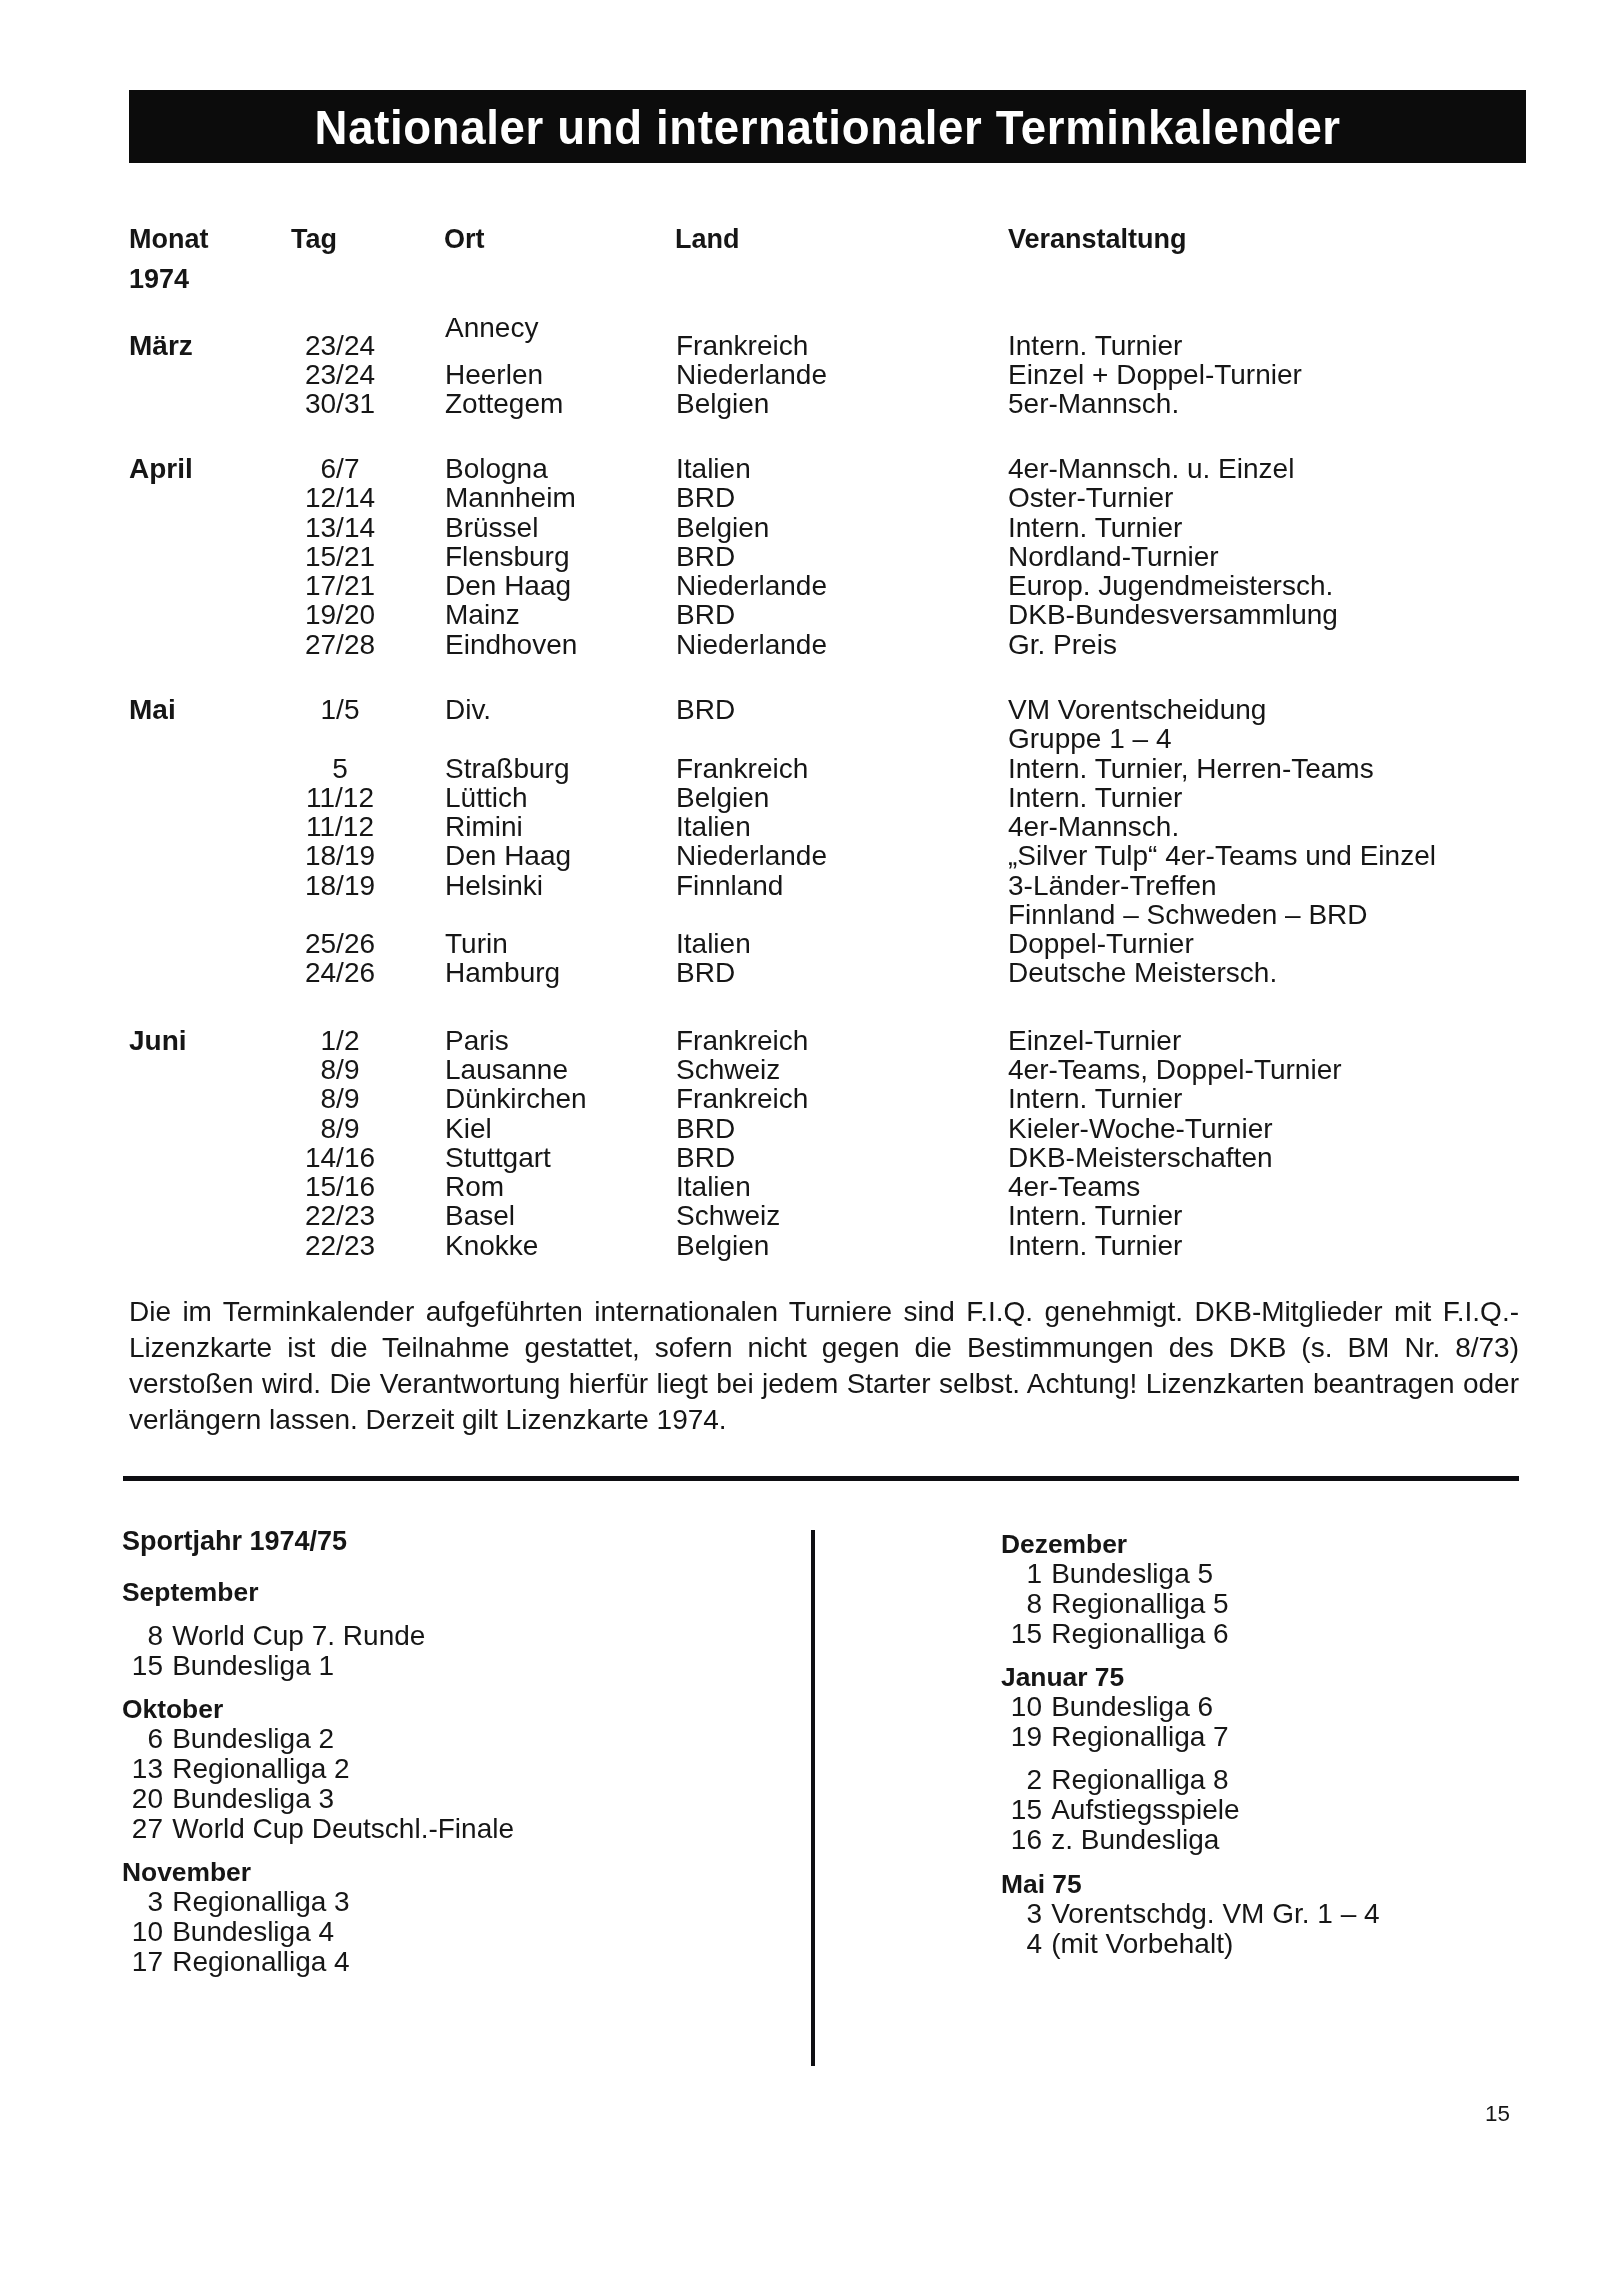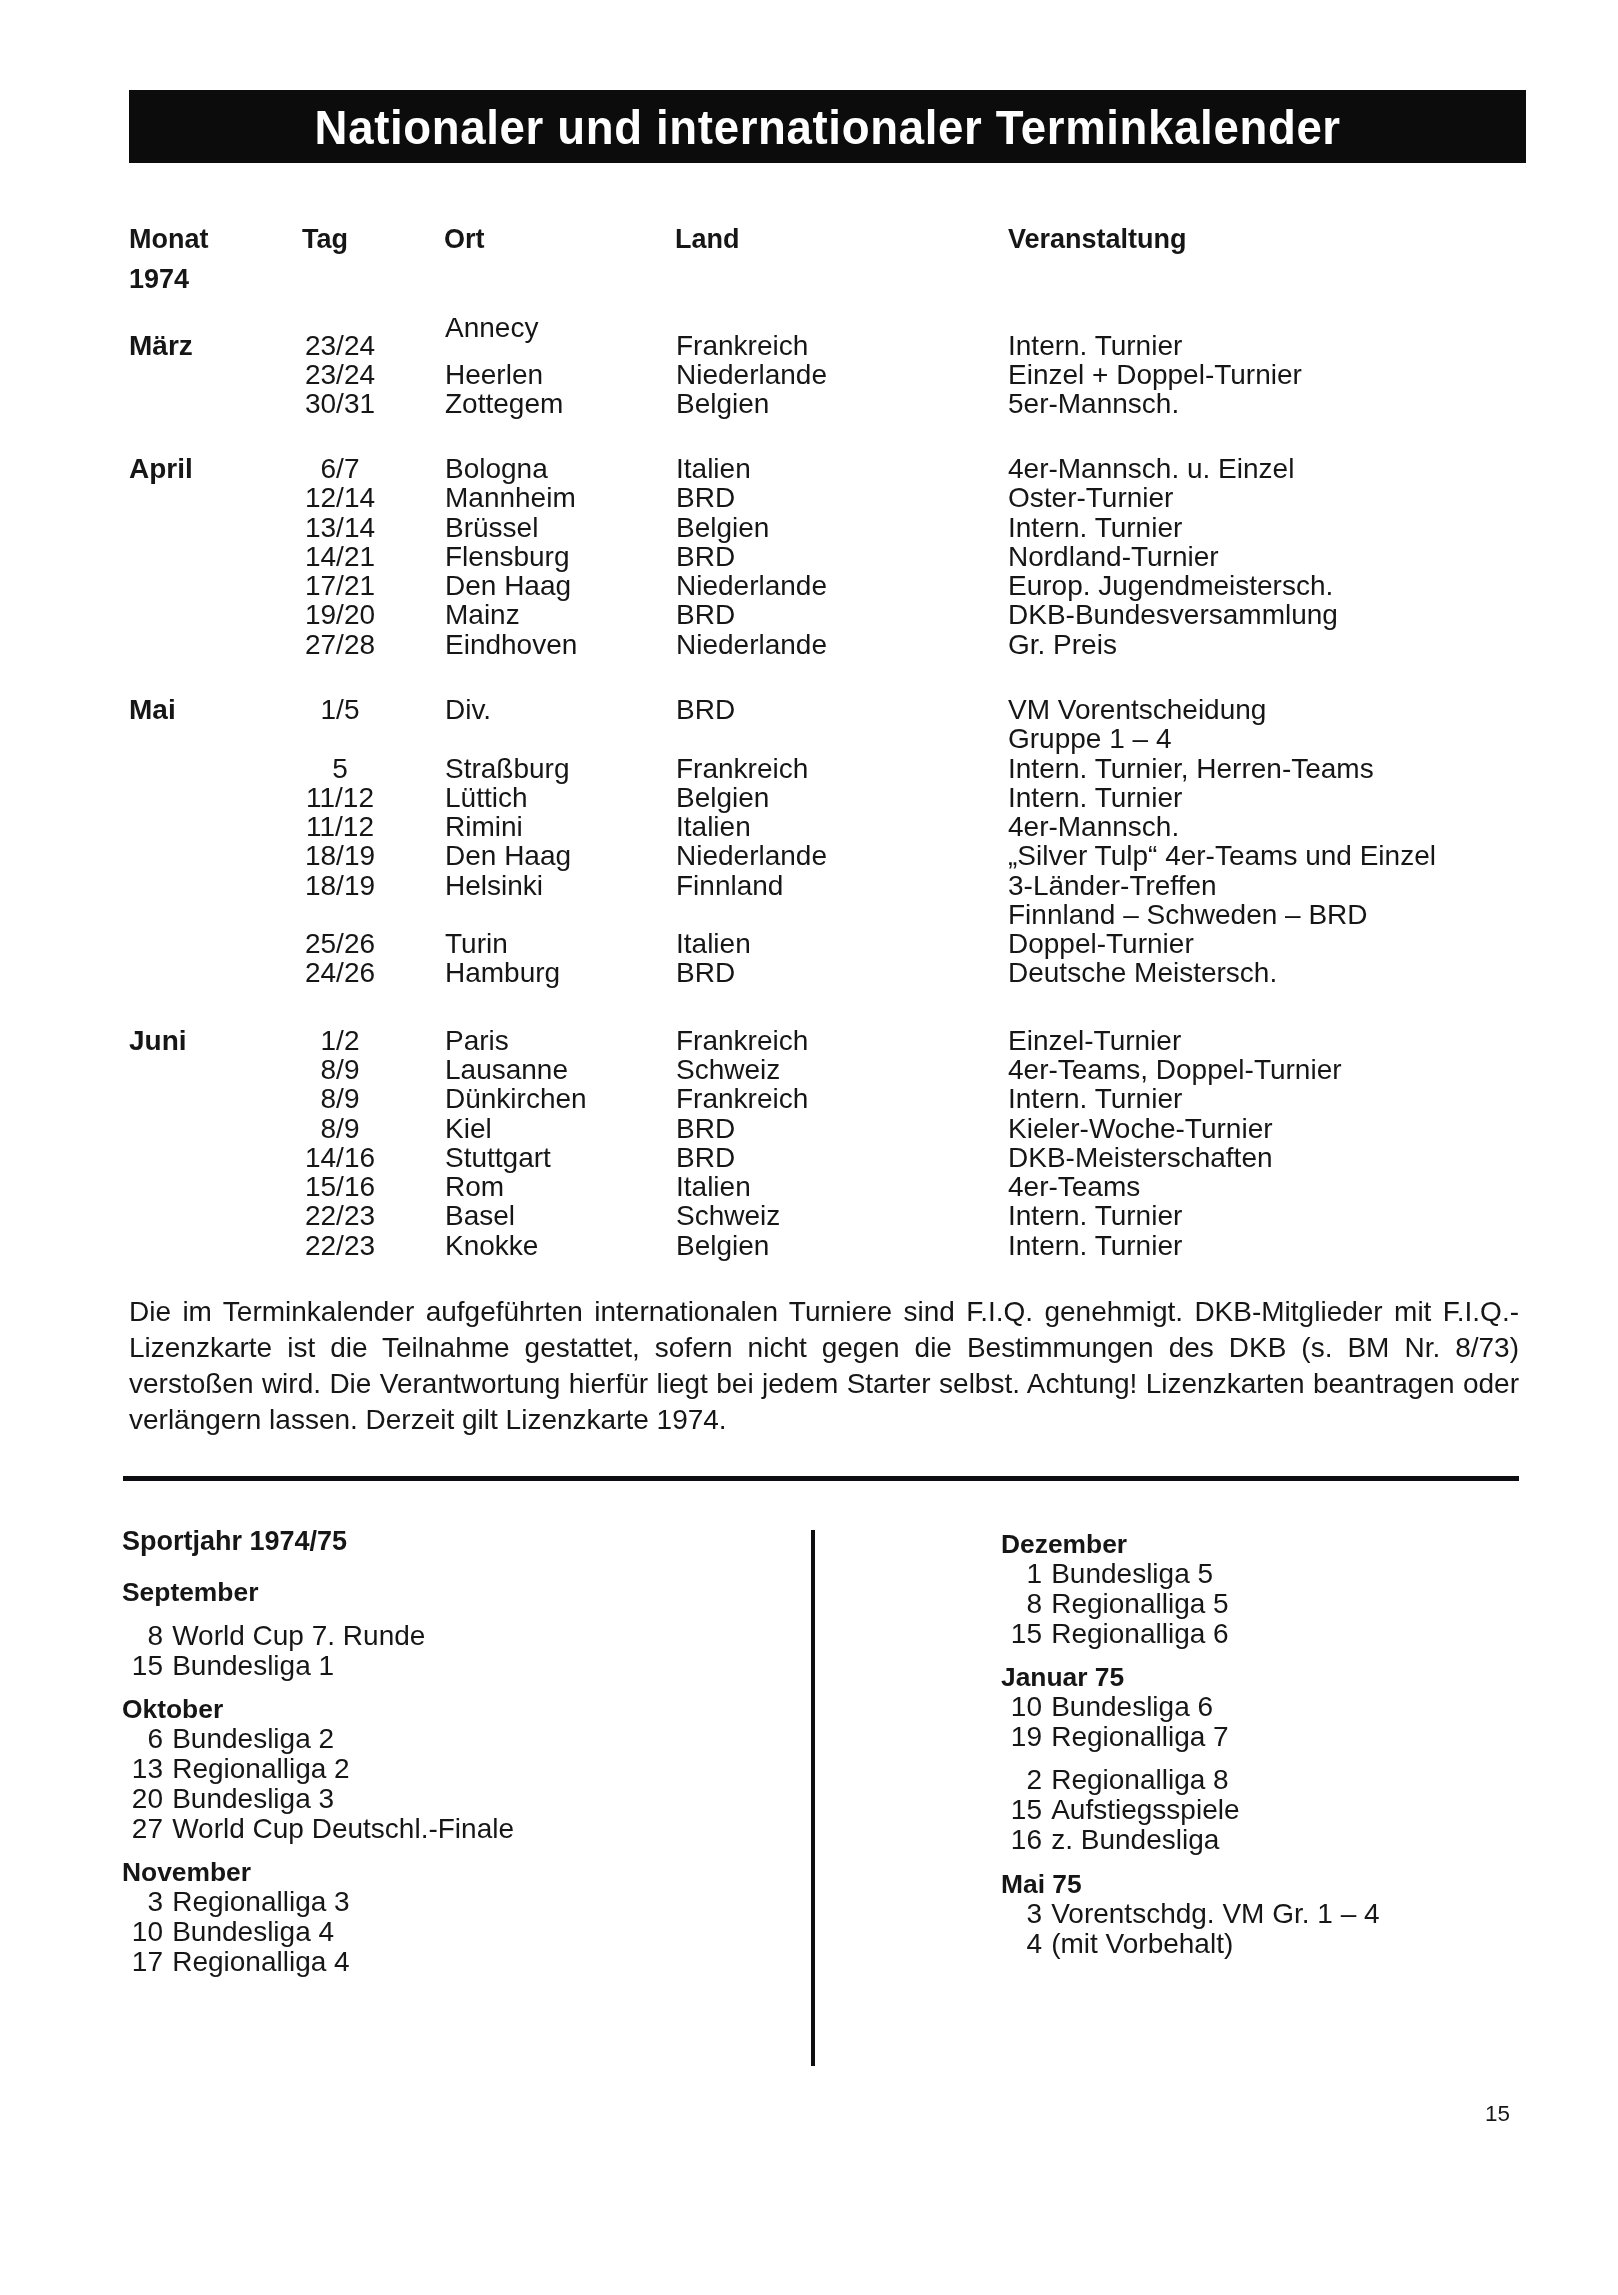--- a/index.html
+++ b/index.html
@@ -44,21 +44,21 @@
 </head>
 <body>
 
 <div class="title-bar">
   <span>Nationaler und internationaler Terminkalender</span>
 </div>
 
 <div>
   <div class="hdr" style="left:129px;top:224px;">Monat</div>
   <div class="hdr" style="left:129px;top:264px;">1974</div>
-  <div class="hdr" style="left:291px;top:224px;margin-left:11px;">Tag</div>
+  <div class="hdr" style="left:291px;top:224px;">Tag</div>
   <div class="hdr" style="left:444px;top:224px;">Ort</div>
   <div class="hdr" style="left:675px;top:224px;">Land</div>
   <div class="hdr" style="left:1008px;top:224px;">Veranstaltung</div>
 </div>
 
 <div class="tbl" id="schedule-table">
     <div class="cell month" style="top: 331px;">März</div>
     <div>
       <div class="cell tag" style="top: 331px;">23/24</div>
       <div class="cell ort" style="top: 313px;">Annecy</div>
@@ -90,21 +90,21 @@
       <div class="cell land" style="top: 483px;">BRD</div>
       <div class="cell ver" style="top: 483px;">Oster-Turnier</div>
     </div>
     <div>
       <div class="cell tag" style="top: 513px;">13/14</div>
       <div class="cell ort" style="top: 513px;">Brüssel</div>
       <div class="cell land" style="top: 513px;">Belgien</div>
       <div class="cell ver" style="top: 513px;">Intern. Turnier</div>
     </div>
     <div>
-      <div class="cell tag" style="top: 542px;">14/21</div>
+      <div class="cell tag" style="top: 542px;">15/21</div>
       <div class="cell ort" style="top: 542px;">Flensburg</div>
       <div class="cell land" style="top: 542px;">BRD</div>
       <div class="cell ver" style="top: 542px;">Nordland-Turnier</div>
     </div>
     <div>
       <div class="cell tag" style="top: 571px;">17/21</div>
       <div class="cell ort" style="top: 571px;">Den Haag</div>
       <div class="cell land" style="top: 571px;">Niederlande</div>
       <div class="cell ver" style="top: 571px;">Europ. Jugendmeistersch.</div>
     </div>

